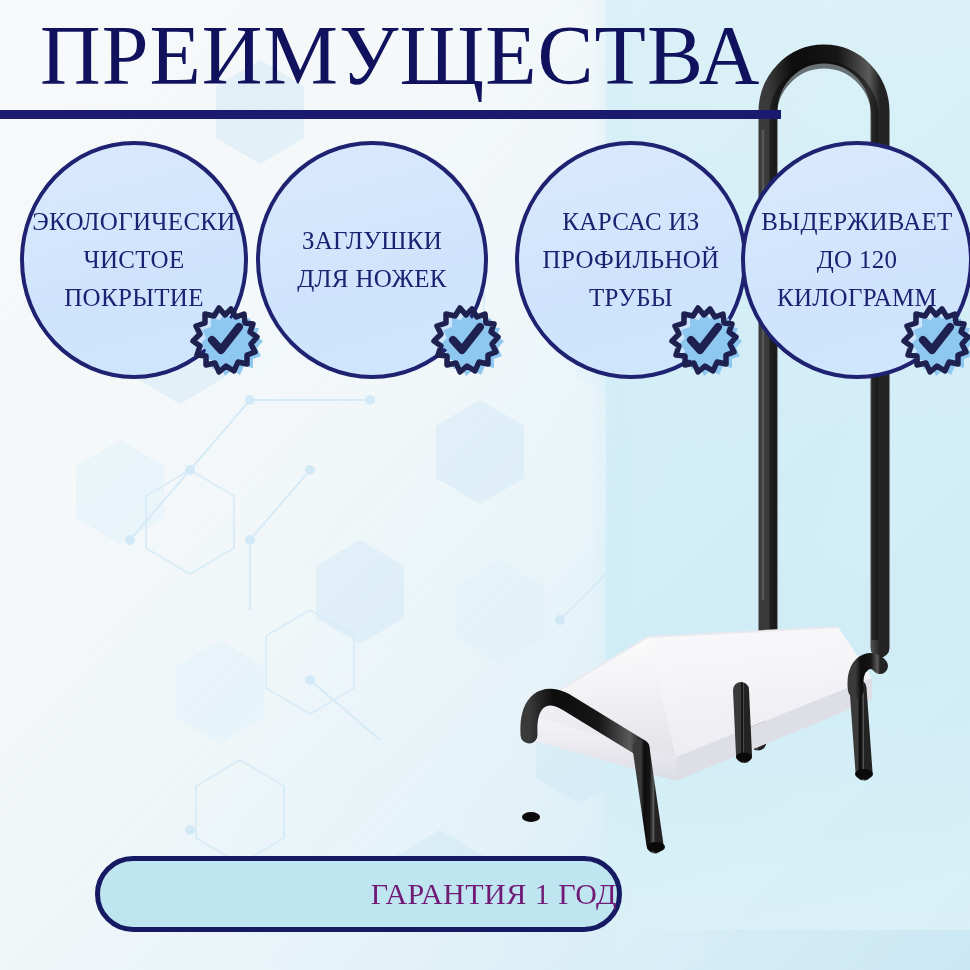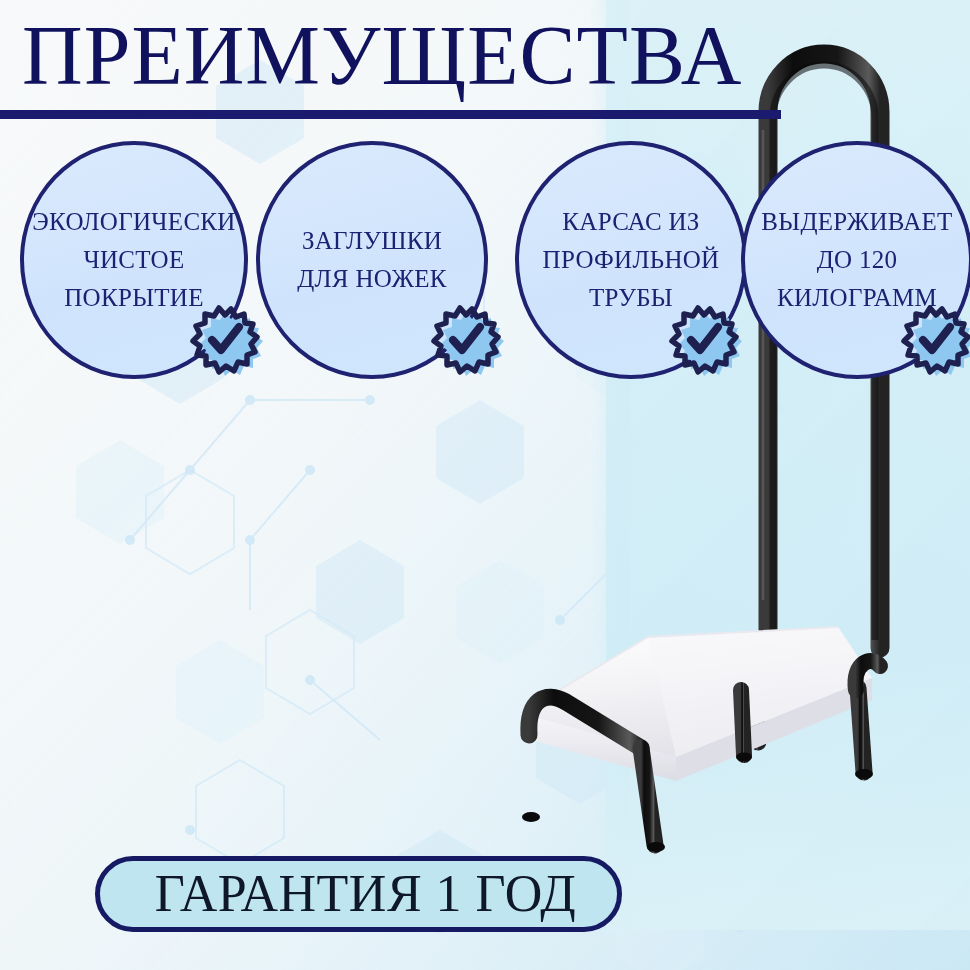--- a/index.html
+++ b/index.html
@@ -21,21 +21,21 @@
     position:absolute;left:606px;top:0;width:364px;height:930px;
     background:linear-gradient(180deg,#d9f0f7 0%,#d2edf6 40%,#cfecf6 70%,#daf0f7 100%);
     opacity:.93;
   }
   .photo-bg-soft{
     position:absolute;left:590px;top:0;width:40px;height:930px;
     background:linear-gradient(90deg,rgba(210,237,246,0) 0%,rgba(210,237,246,.95) 100%);
   }
 
   
-  .title-wrap{position:absolute;left:0;top:14px;width:800px;}
+  .title-wrap{position:absolute;left:18px;top:14px;width:800px;}
   .title{
     font-size:84px;line-height:84px;letter-spacing:1px;
     color:#11125e;padding-left:22px;white-space:nowrap;
     font-family:"Liberation Serif","DejaVu Serif",serif;
   }
   .title-rule{
     position:absolute;left:0;top:110px;width:781px;height:9px;background:#1a1a6e;
   }
 
   
@@ -62,21 +62,21 @@
   .product{position:absolute;left:0;top:0;width:970px;height:970px;pointer-events:none;}
 
   
   .pill{
     position:absolute;left:95px;top:856px;width:527px;height:76px;
     border:5px solid #161a63;border-radius:40px;
     background:#bfe5f1;box-sizing:border-box;
   }
   .pill-text{
     position:absolute;left:0;right:0;top:50%;transform:translateY(-50%);
-    text-align:center;color:#0f172a;font-size:52px;line-height:46px;
+    text-align:right;color:#701a75;font-size:30px;line-height:46px;
     letter-spacing:.5px;
     font-family:"Liberation Serif","DejaVu Serif",serif;
     padding-left:14px;
   }
   .shield{position:absolute;left:14px;top:840px;width:106px;height:122px;}
   .shield svg{width:106px;height:122px;display:block;}
 </style>
 </head>
 <body>
 

